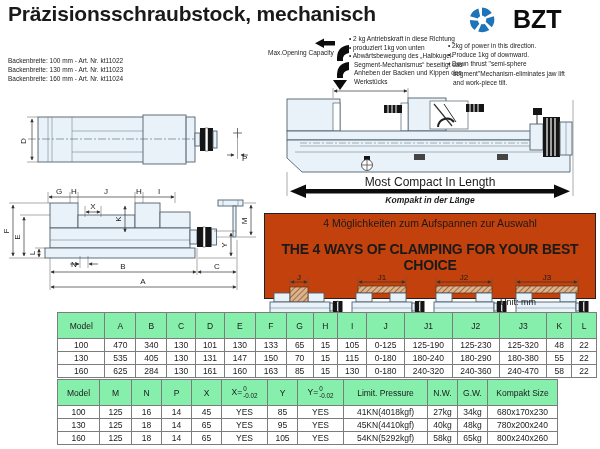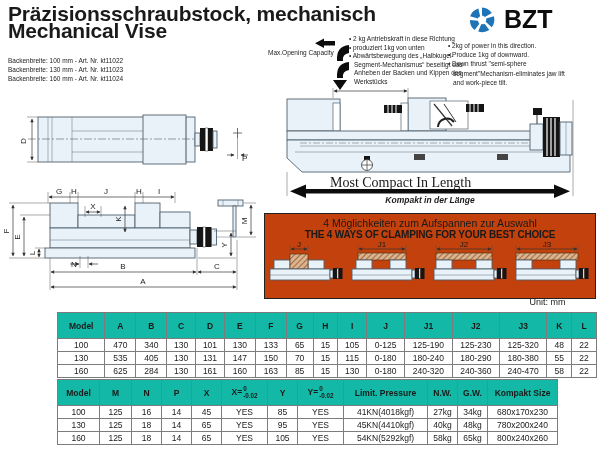--- a/index.html
+++ b/index.html
@@ -2,41 +2,41 @@
 <html><head>
 <meta charset="utf-8">
 <style>
   html,body{margin:0;padding:0;background:#fff;}
   #page{position:relative;width:600px;height:449px;background:#fff;overflow:hidden;
         font-family:"Liberation Sans",sans-serif;color:#1a1a1a;}
   .abs{position:absolute;}
   
   #title{left:8px;top:5px;font-size:21px;font-weight:bold;line-height:17px;letter-spacing:-0.2px;}
   #variants{left:8px;top:56px;font-size:6.5px;line-height:9px;color:#222;}
-  #logo{left:468px;top:5px;display:flex;align-items:center;gap:8px;}
+  #logo{left:468px;top:5px;display:flex;align-items:center;gap:17px;}
   #logo .brand{font-size:25px;font-weight:bold;color:#0d0d0d;letter-spacing:0px;}
   
   .smalltext{font-size:6.5px;line-height:8.6px;color:#222;}
   #maxcap{left:268px;top:49px;width:70px;}
   #de-notes{left:349px;top:35px;width:118px;}
   #en-notes{left:448px;top:41px;width:128px;line-height:9.2px;}
   .bullet{text-indent:-5px;padding-left:5px;}
-  #compact-en{left:330px;top:175px;width:200px;font-size:14px;font-family:Liberation Serif, serif;}
+  #compact-en{left:330px;top:175px;width:200px;text-align:center;font-size:12px;}
   #compact-de{left:330px;top:195px;width:200px;text-align:center;font-size:8.5px;font-style:italic;font-weight:bold;}
   
   #clampbox{left:264px;top:213px;width:330px;height:84px;border:1.6px solid #222;background:#c2410c;}
   #clampbox .t1{margin-top:3px;text-align:center;font-size:10.5px;}
-  #clampbox .t2{text-align:center;font-size:10px;font-weight:bold;letter-spacing:-0.2px;}
+  #clampbox .t2{text-align:center;font-size:14px;font-weight:bold;letter-spacing:-0.2px;margin-top:12px;}
   #clampbox .row{display:flex;justify-content:space-between;padding:1px 3px 0 3px;}
-  #unitlabel{left:500px;top:297px;width:95px;text-align:center;font-size:9px;}
+  #unitlabel{left:500px;top:297px;width:95px;text-align:left;font-size:9px;}
   
   .dtable{border-collapse:collapse;table-layout:fixed;background:#fff;border:1.5px solid #666;}
   .dtable th,.dtable td{border:1px solid #7c7c7c;text-align:center;font-size:8.5px;
       padding:0;overflow:hidden;white-space:nowrap;}
-  .dtable th{background:#14b8a6;font-weight:bold;height:25px;}
+  .dtable th{background:#86efac;font-weight:normal;height:25px;}
   .dtable td{height:12px;}
   #table1{left:57px;top:312px;width:540px;}
   #table2{left:57px;top:379px;width:493px;}
   .tol{display:inline-flex;flex-direction:column;font-size:6.3px;line-height:6.5px;
        text-align:left;vertical-align:middle;margin-left:1px;}
   
   svg text{font-family:"Liberation Sans",sans-serif;font-size:8px;fill:#1a1a1a;}
   .bodyfill{fill:#e9f2f8;stroke:#50616e;stroke-width:0.9;}
   .inner{stroke:#6b7b88;stroke-width:0.55;fill:none;}
   .dim{stroke:#333;stroke-width:0.7;}
@@ -227,21 +227,20 @@
         <polygon points="315,43.2 324,38.5 324,48" fill="#0c0c0c"></polygon>
       </g>
       <path d="M337 61 Q336 46 349 45 L349 53 Q342 54 343 61 Z" fill="#0c0c0c"></path>
       <path d="M337 78 Q336 63 349 62 L349 70 Q342 71 343 78 Z" fill="#0c0c0c"></path>
       <polygon points="333,80 347,80 340,90" fill="#0c0c0c"></polygon>
     </g>
   </svg>
 
   <div class="abs" id="title">
     <div>Präzisionsschraubstock, mechanisch</div>
-    <div>Mechanical Vise</div>
   </div>
   <div class="abs" id="variants">
     <div>Backenbreite: 100 mm - Art. Nr. kt11022</div>
     <div>Backenbreite: 130 mm - Art. Nr. kt11023</div>
     <div>Backenbreite: 160 mm - Art. Nr. kt11024</div>
   </div>
 
   <div class="abs" id="logo">
     <svg width="28" height="28" viewBox="0 0 28 28">
       <g fill="#1f74b8">

